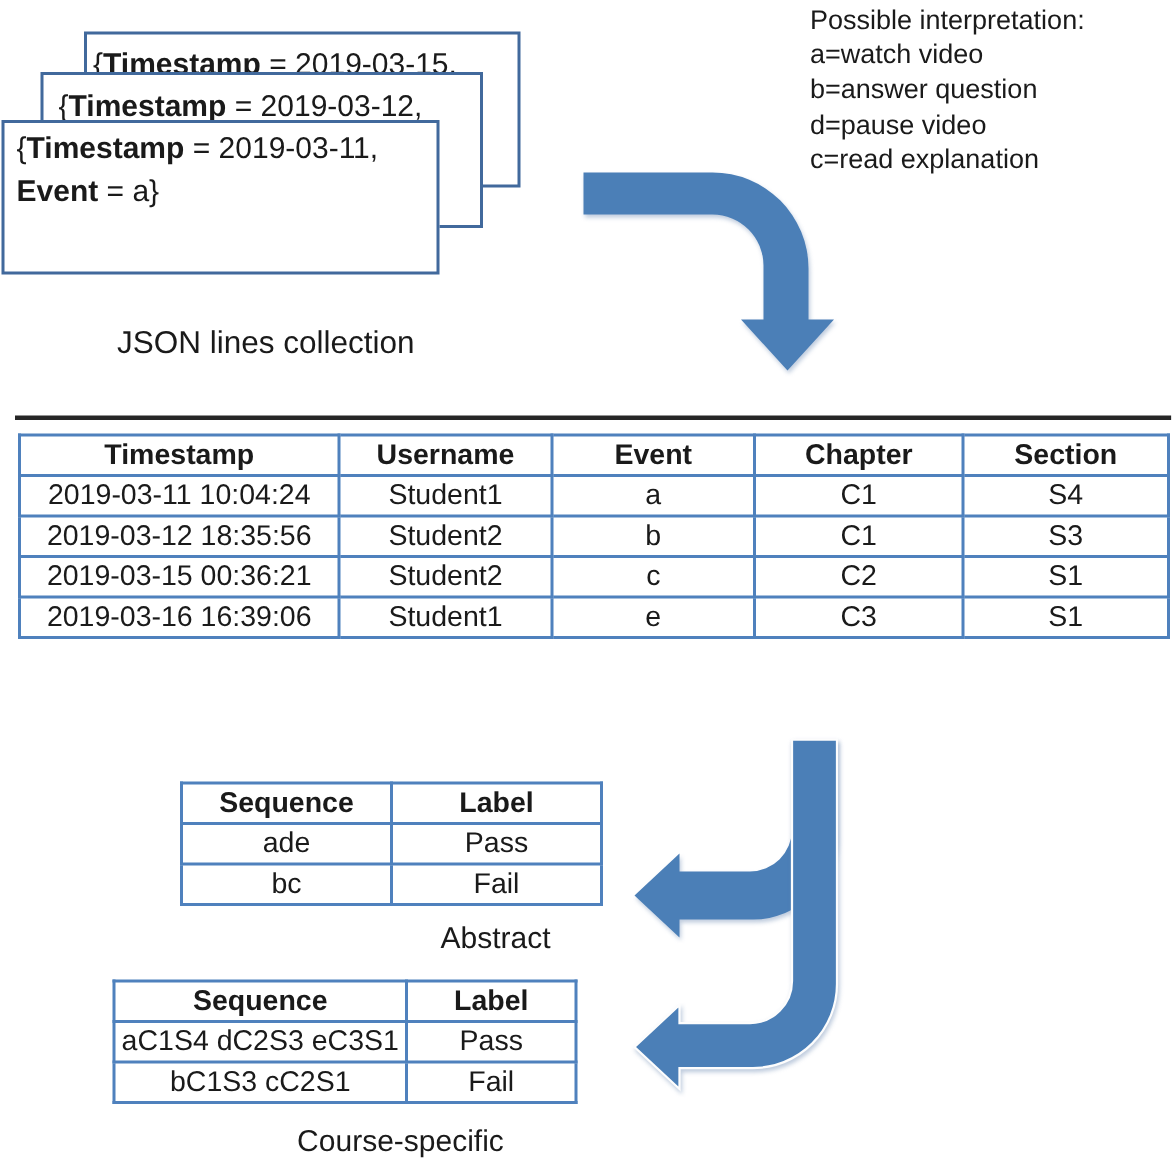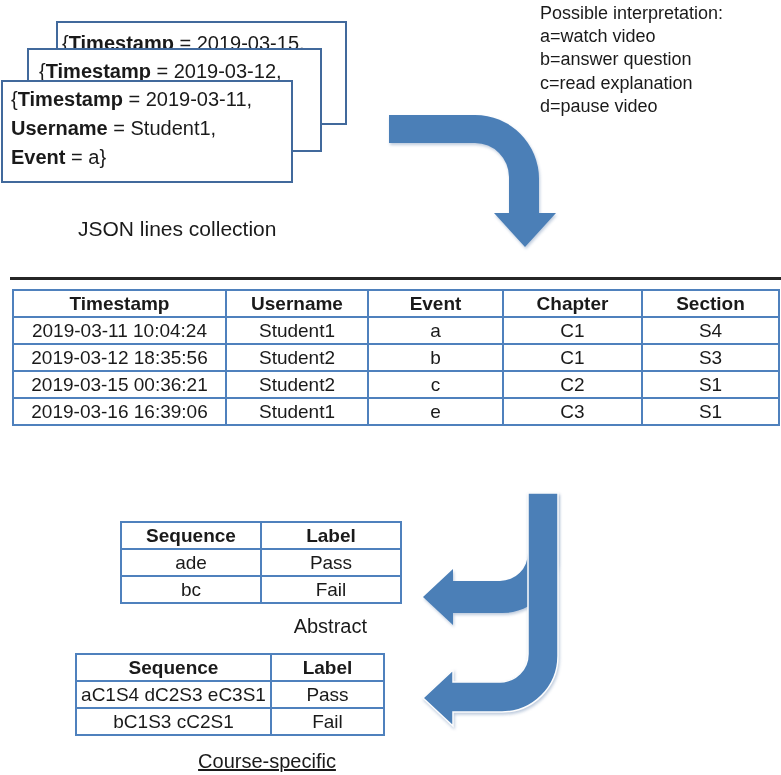--- a/index.html
+++ b/index.html
@@ -28,21 +28,21 @@
 
   
   table{position:absolute;border-collapse:collapse;table-layout:fixed;background:#fff;}
   th,td{border:2px solid #4f81bd;text-align:center;vertical-align:middle;
         padding:0;font-size:19px;height:25px;overflow:hidden;white-space:nowrap;}
   th{font-weight:bold;}
   .tbl-main{left:12px;top:289px;width:766px;}
   .tbl-abstract{left:120px;top:521px;width:280px;}
   .tbl-course{left:75px;top:653px;width:308px;}
   .caption-abstract{left:167px;top:615px;width:200px;text-align:right;font-size:20px;}
-  .caption-course{left:167px;top:750px;width:200px;text-align:center;font-size:20px;text-decoration:underline;}
+  .caption-course{left:167px;top:750px;width:200px;text-align:center;font-size:20px;}
 
   
   .seq-note{position:absolute;left:583px;top:519px;font-size:20px;line-height:29px;white-space:nowrap;}
 
   
   svg.flow{position:absolute;left:0;top:0;width:781px;height:775px;pointer-events:none;}
   .arrow{fill:#4b7fb7;filter:drop-shadow(1px 2px 1.5px rgba(110,140,180,0.45));}
   .arrow-seam{stroke:#fdfdfd;stroke-width:1.5;}
 </style>
 </head>
@@ -52,32 +52,31 @@
 
   <div class="card card-back">
     <div class="card-line"><span>{</span><span class="key">Timestamp</span><span> = 2019-03-15,</span></div>
   </div>
   <div class="card card-middle">
     <div class="card-line"><span>{</span><span class="key">Timestamp</span><span> = 2019-03-12,</span></div>
   </div>
   <div class="card card-front">
     <div class="pad">
       <div class="card-line"><span>{</span><span class="key">Timestamp</span><span> = 2019-03-11,</span></div>
-      <div class="card-line"><span class="key">Username</span><span> = Student1,</span></div>
       <div class="card-line"><span class="key">Event</span><span> = a}</span></div>
     </div>
   </div>
   <div class="caption caption-json">JSON lines collection</div>
 
   <div class="legend">
     <div>Possible interpretation:</div>
     <div>a=watch video</div>
     <div>b=answer question</div>
+    <div>d=pause video</div>
     <div>c=read explanation</div>
-    <div>d=pause video</div>
   </div>
 
   <svg class="flow" viewBox="0 0 781 775">
     <path class="arrow" d="M389,115 H475 A64,64 0 0 1 539,179 V213 H556 L525,247 L494,213 H509 V177 A34,34 0 0 0 475,143 H389 Z"></path>
     <path class="arrow" d="M528,493 H558 V557 A56,56 0 0 1 502,613 H453 V625 L423,597 L453,569 V581 H500 A28,28 0 0 0 528,553 Z"></path>
     <path class="arrow arrow-seam" d="M528,493 H558 V656 A56,56 0 0 1 502,712 H453 V726 L423,698 L453,670 V682 H500 A28,28 0 0 0 528,654 Z"></path>
   </svg>
 
   <div class="dark-line"></div>
 

